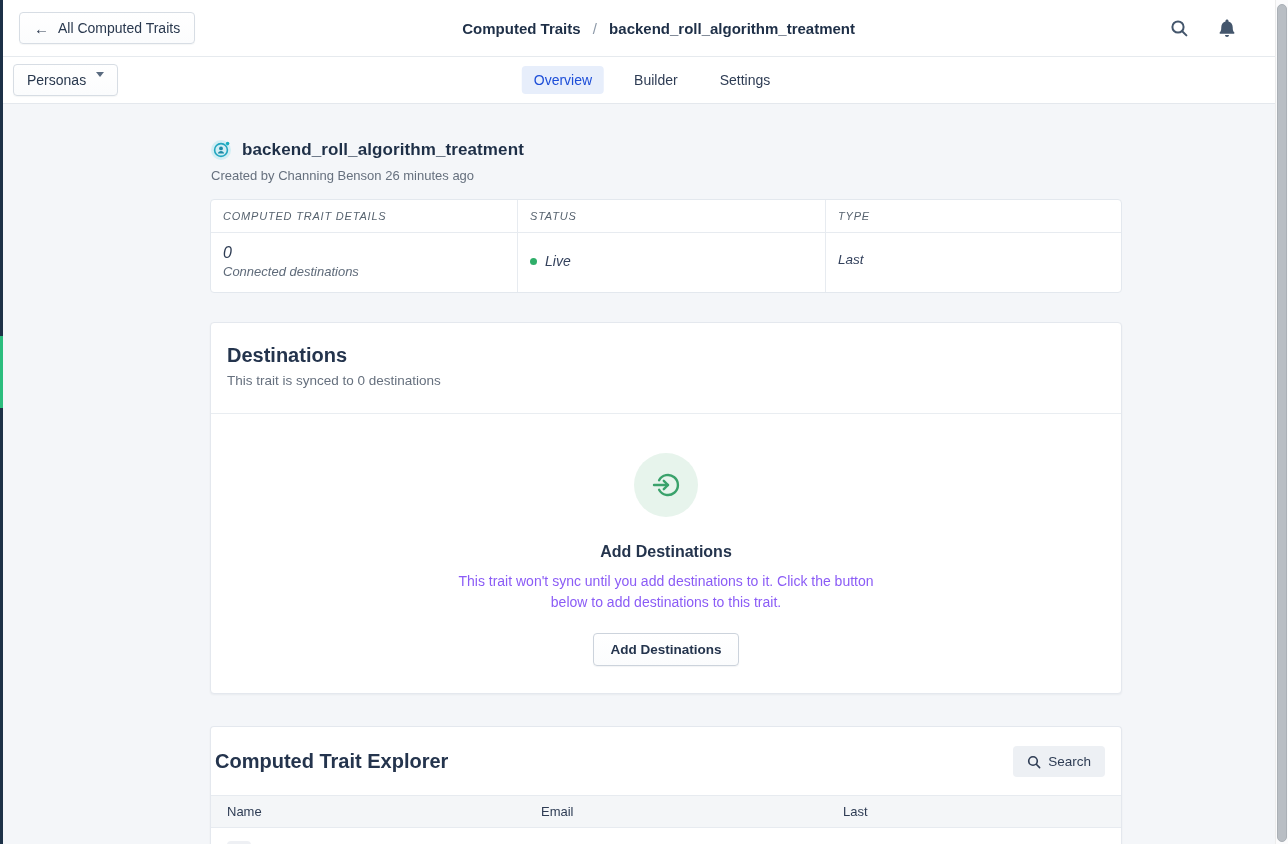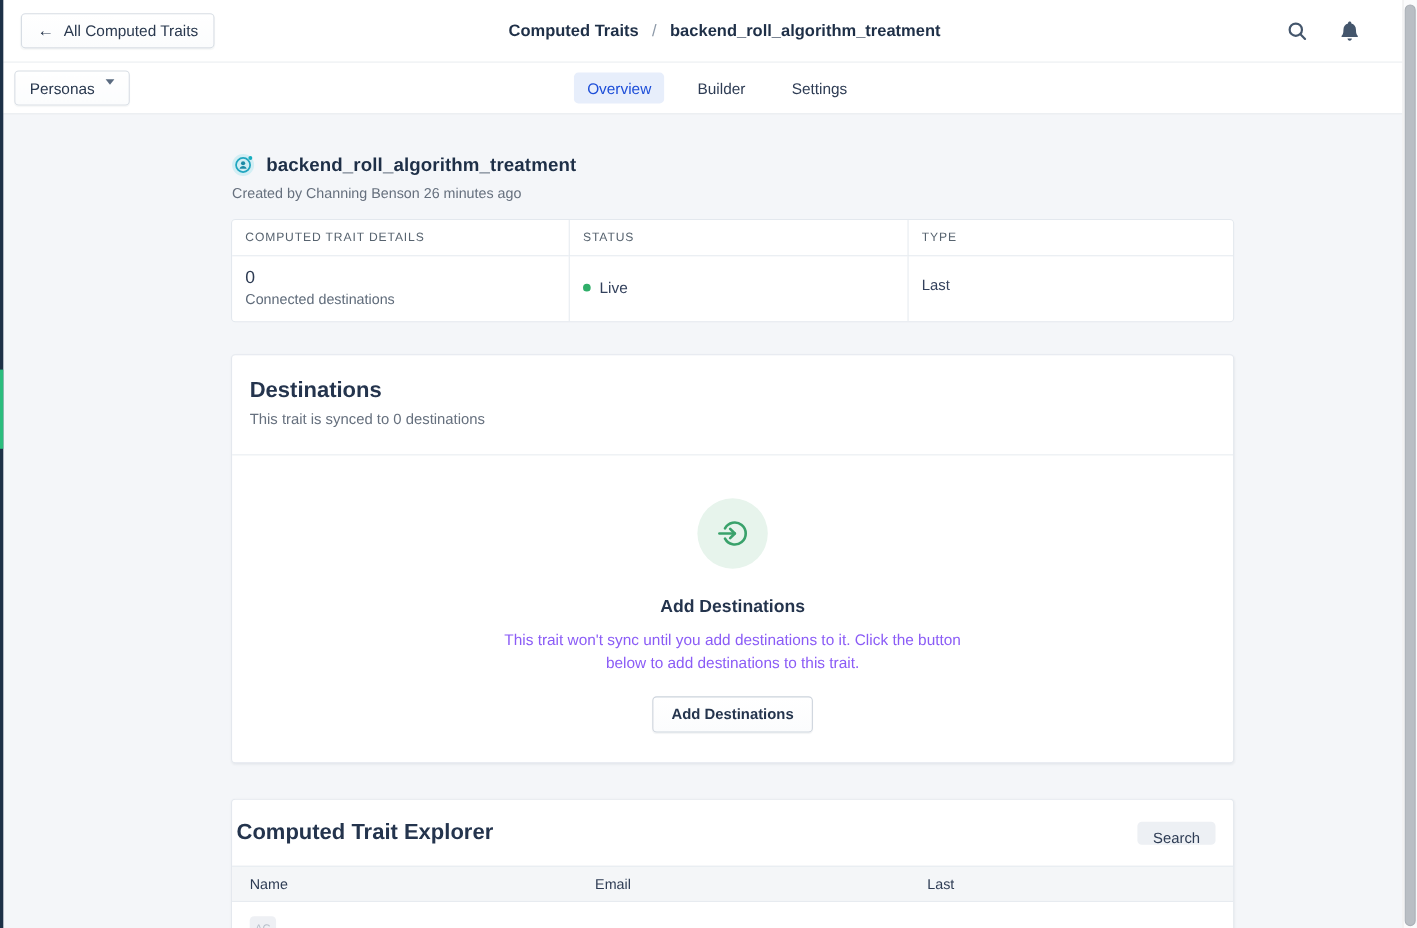--- a/index.html
+++ b/index.html
@@ -66,21 +66,21 @@
   .title-row { display:flex; align-items:center; gap:9px; }
   .trait-icon { width:23px; height:23px; flex:0 0 auto; }
   .page-title { font-size:17px; font-weight:700; color:#1e2f47; letter-spacing:0.1px; }
   .created-by { font-size:13px; color:#66707e; margin-top:7px; margin-left:1px; }
 
   
   .details-table {
     margin-top:16px; background:#ffffff; border:1px solid #e3e8ee; border-radius:4px;
     overflow:hidden;
   }
-  .details-row { display:grid; grid-template-columns:306px 308px 1fr; }
+  .details-row { display:grid; grid-template-columns:306px 308px 1fr;font-style:italic; }
   .details-head .dcell {
     padding:10px 12px; font-size:11px; letter-spacing:0.8px; color:#57636f;
     border-bottom:1px solid #e7ebf0; font-weight:500;
   }
   .details-body .dcell { padding:10px 12px 13px 12px; }
   .dcell + .dcell { border-left:1px solid #e7ebf0; }
   .dest-count { font-size:16px; color:#2e3c54; line-height:1.2; }
   .dest-label { font-size:13px; color:#5f6b7a; margin-top:2px; }
   .status-cell { display:flex; align-items:center; gap:8px; padding-top:8px; }
   .live-dot { width:7px; height:7px; border-radius:50%; background:#2fae69; }
@@ -119,23 +119,23 @@
   .explorer-head { display:flex; align-items:center; padding:19px 16px 18px 4px; }
   .explorer-title { font-size:20px; font-weight:700; color:#24344d; }
   .explorer-search { margin-left:auto; display:flex; align-items:center; gap:8px; }
   .search-input {
     width:280px; height:31px; border:1px solid #d3dae3; border-radius:4px;
     padding:0 10px; font-size:13px; color:#33415c; background:#ffffff;
     font-family:inherit; outline:none;
   }
   .search-input::placeholder { color:#a9b2bf; }
   .search-btn {
-    height:21px; background:#edf0f4; border:none; border-radius:4px;
+    height:31px; background:#edf0f4; border:none; border-radius:4px;
     display:inline-flex; align-items:center; gap:7px; padding:0 14px;
-    font-size:13.5px; color:#2e3c54; font-weight:500; cursor:pointer; font-family:inherit;flex-direction:column;
+    font-size:13.5px; color:#2e3c54; font-weight:500; cursor:pointer; font-family:inherit;
   }
   .etable-head {
     display:grid; grid-template-columns:314px 302px 1fr;
     background:#f4f6f8; border-top:1px solid #e7ebf0; border-bottom:1px solid #e7ebf0;
   }
   .etable-head .ecell { padding:8px 16px; font-size:13px; font-weight:500; color:#2e3c54; }
   .etable-row {
     display:grid; grid-template-columns:314px 302px 1fr; align-items:center;
     background:#ffffff; border-bottom:1px solid #eceff3; height:50px;
   }

